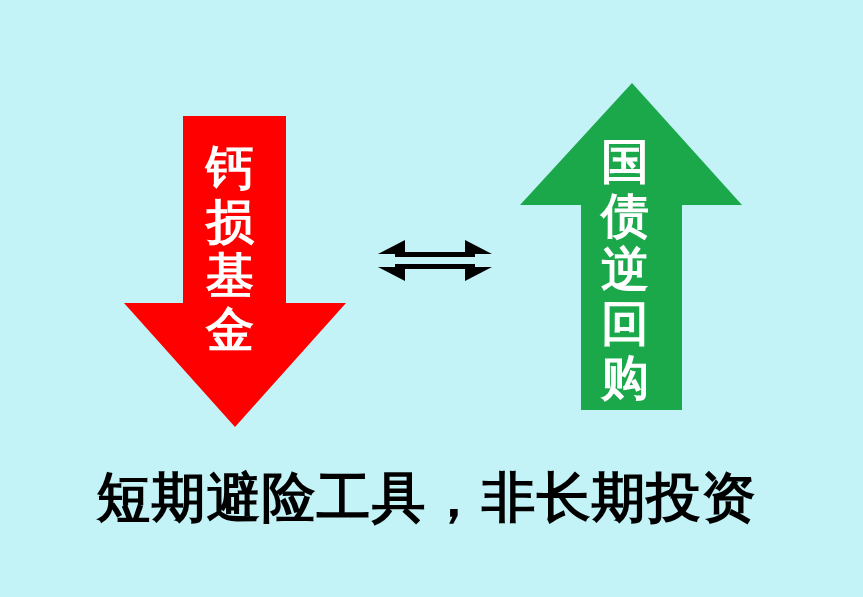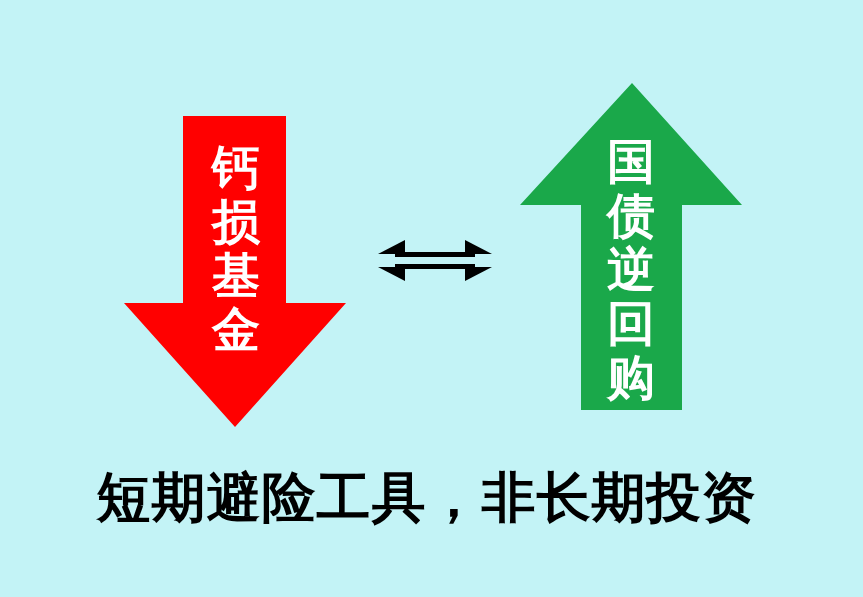--- a/index.html
+++ b/index.html
@@ -1,20 +1,20 @@
 <!DOCTYPE html>
 <html><head>
 <meta charset="utf-8">
 <style>
   html, body { margin:0; padding:0; }
   body { width:863px; height:597px; background:#c3f3f6; position:relative; overflow:hidden;
          font-family:"DejaVu Sans", sans-serif; }
   .canvas { position:absolute; left:0; top:0; width:863px; height:597px; }
   .vlabel { position:absolute; color:#ffffff; font-weight:bold; font-size:48px; line-height:54px;
-            width:60px; text-align:center; word-break:break-all; }
+            width:60px; text-align:left; word-break:break-all; }
   #red-label { left:206px; top:140px; }
   #green-label { left:601px; top:135px;font-family:Liberation Serif, serif; }
   .caption { position:absolute; left:0; top:462px; width:853px; text-align:center;
              font-size:54px; font-weight:bold; color:#000; letter-spacing:1px; }
 </style>
 </head>
 <body>
 
 <svg class="canvas" viewBox="0 0 863 597" xmlns="http://www.w3.org/2000/svg">
   <polygon points="183,116 286,116 286,303 346,303 235,427 124,303 183,303" fill="#ff0000"></polygon>

